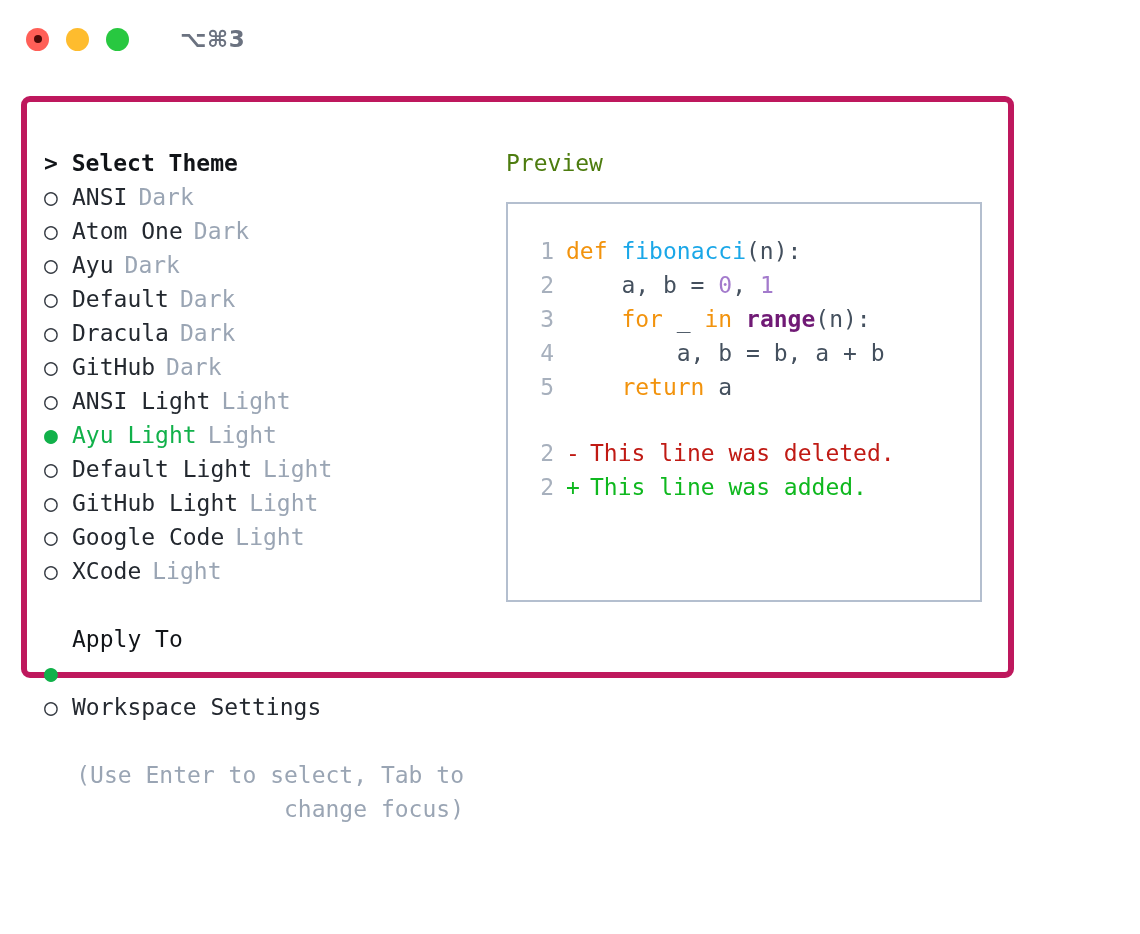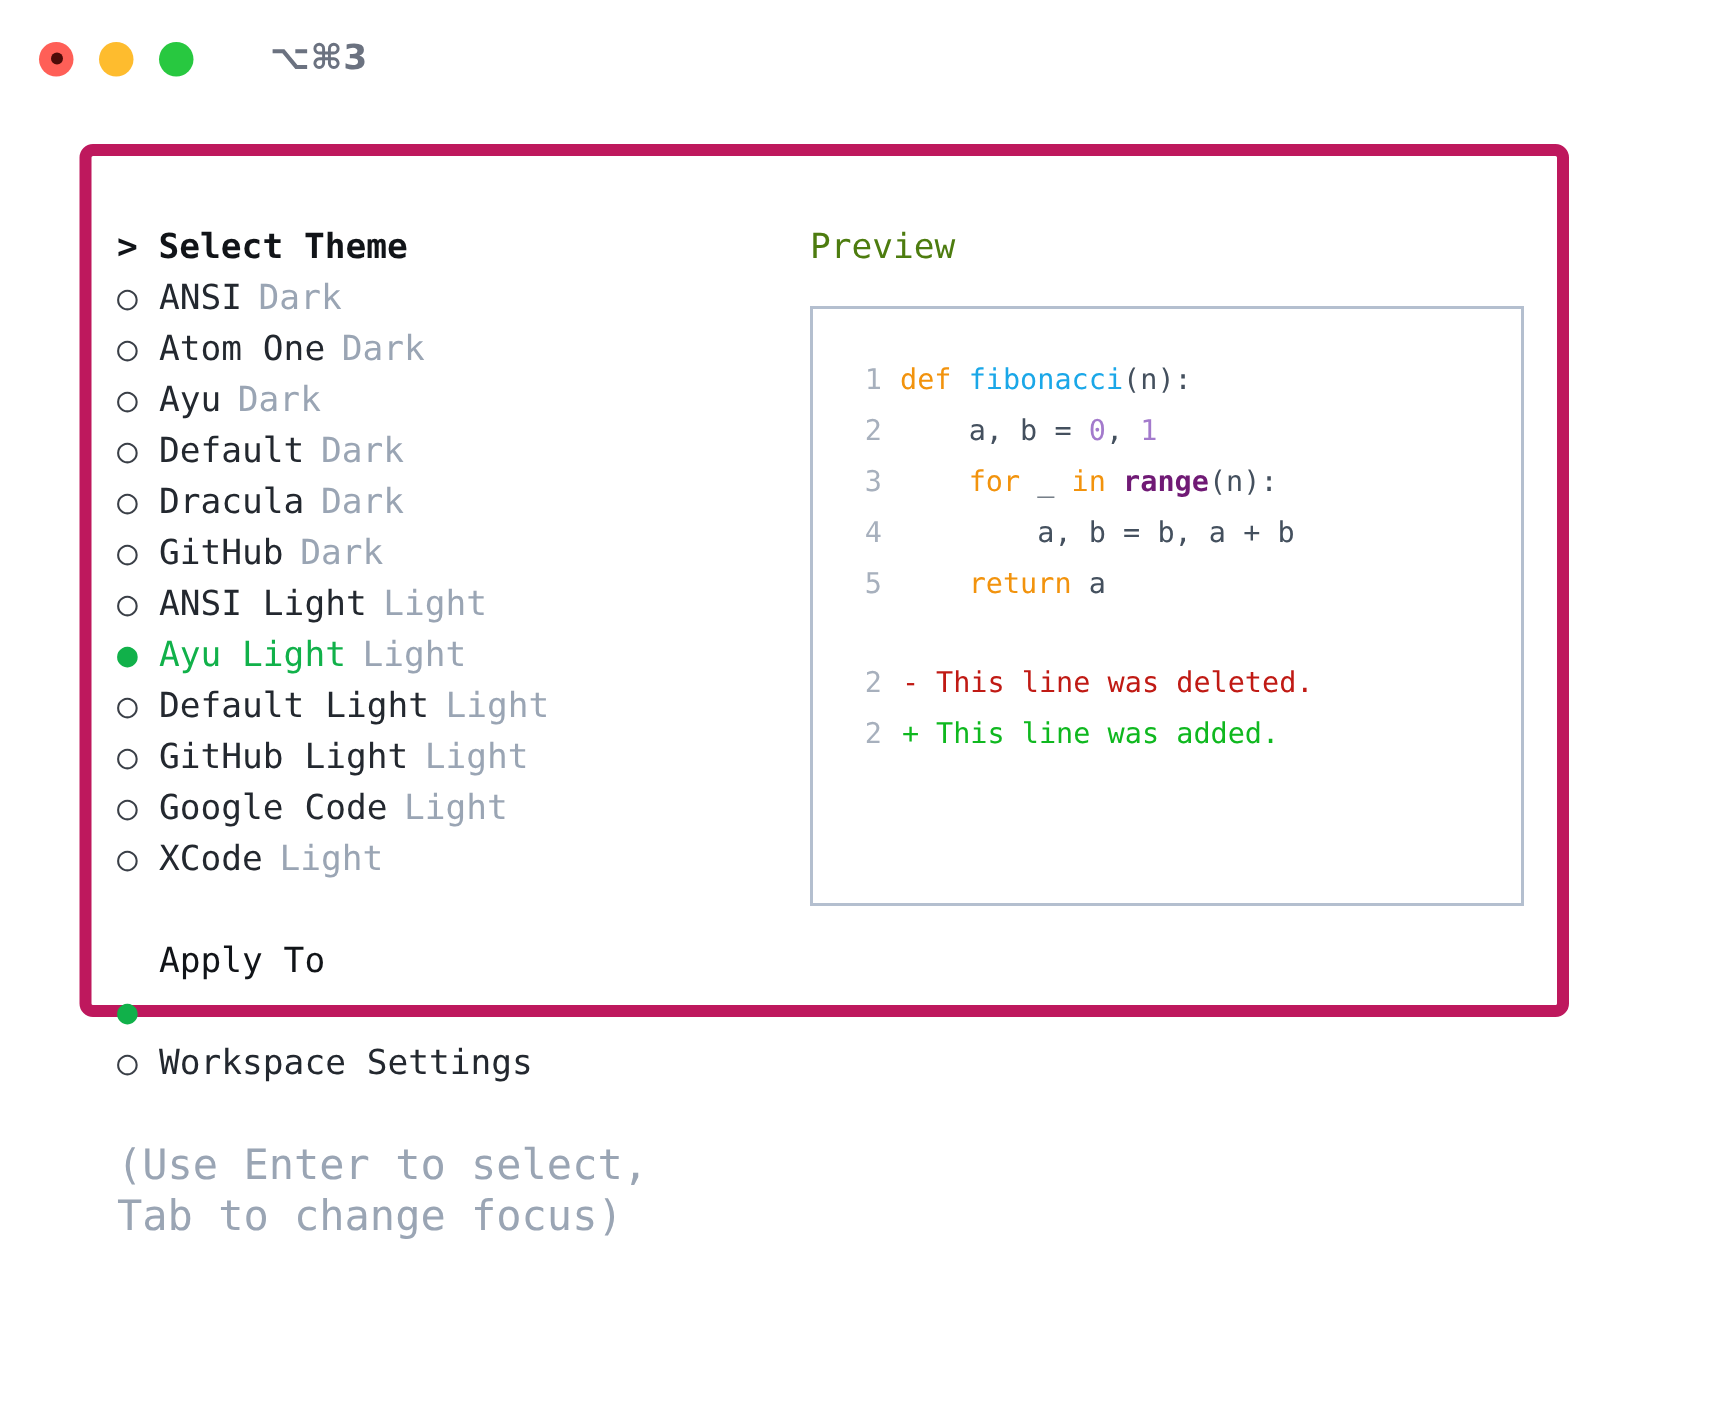--- a/index.html
+++ b/index.html
@@ -56,24 +56,23 @@
     color: #6b7280;
     letter-spacing: 0.5px;
   }
 
   
   .card {
     position: absolute;
     left: 21px; top: 96px;
     width: 993px; height: 582px;
     box-sizing: border-box;
-    border: 8px solid #be185d;
+    border: 6px solid #be185d;
     border-radius: 9px;
     background: #ffffff;
-    margin-left: 32px;
   }
 
   
   .left-pane {
     position: absolute;
     left: 17px; top: 44px;
     width: 440px;
   }
 
   .section-head {
@@ -106,24 +105,25 @@
   .opt-tag {
     color: #9aa5b4;
     margin-left: 11px;
   }
 
   .spacer-32 { height: 32px; }
   .spacer-34 { height: 34px; }
 
   .hint {
     margin-top: 34px;
-    font-size: 28px;
+    font-size: 23px;
     line-height: 34px;
     color: #9aa5b4;
     width: 420px;
+    text-align: right;
   }
 
   
   .right-pane {
     position: absolute;
     left: 479px; top: 44px;
     width: 490px;
   }
   .preview-head {
     font-size: 23px;
@@ -135,21 +135,21 @@
     margin-top: 22px;
     width: 476px;
     height: 400px;
     box-sizing: border-box;
     border: 2px solid #b4bfcf;
     background: #ffffff;
     padding: 30px 0 0 20px;
   }
 
   .code-line {
-    font-size: 19px;
+    font-size: 23px;
     line-height: 34px;
     white-space: pre;
   }
   .ln {
     display: inline-block;
     width: 26px;
     text-align: right;
     color: #a7b0bd;
     margin-right: 12px;
   }

